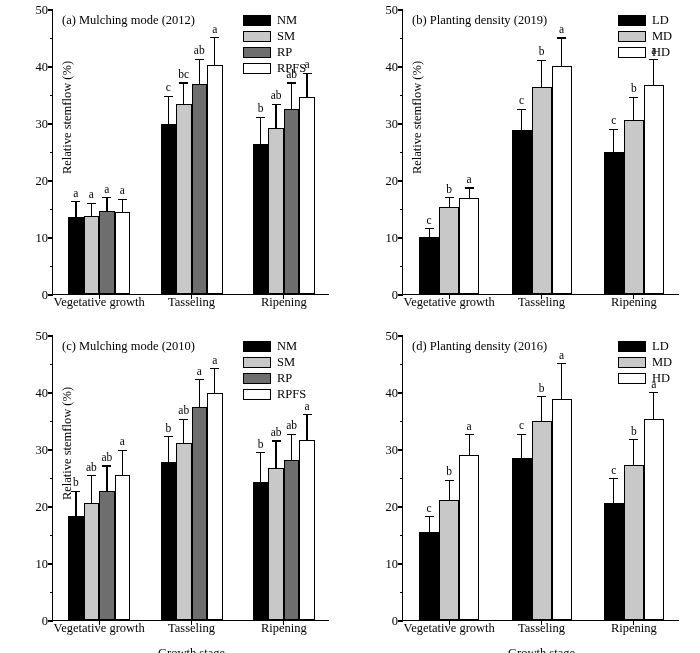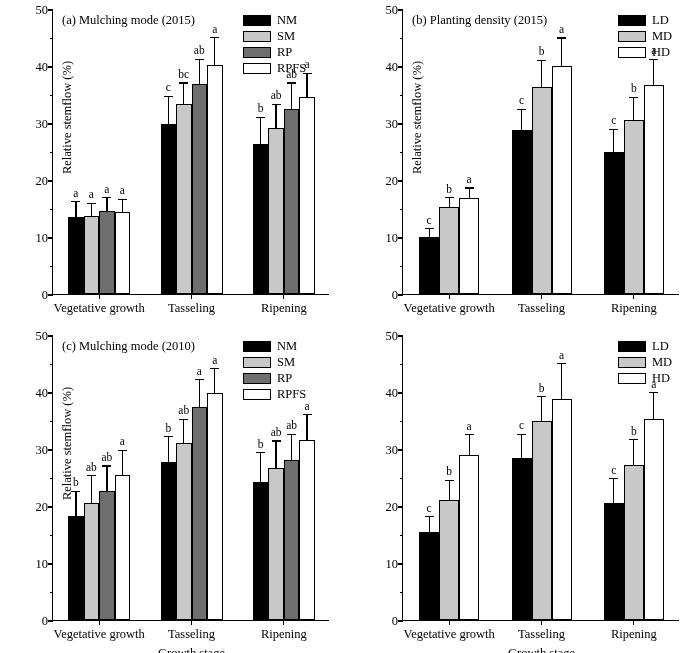--- a/index.html
+++ b/index.html
@@ -76,21 +76,21 @@
   .xtickmark {
     position: absolute;
     top: 100%;
     width: 1.3px;
     height: 5px;
     background: #000;
   }
   .xlabel-group {
     position: absolute;
     top: 100%;
-    margin-top: 7px;
+    margin-top: 1px;
     font-size: 12.5px;
     text-align: center;
     transform: translateX(-50%);
     white-space: nowrap;
   }
   .axis-title {
     position: absolute;
     width: 277px;
     top: 100%;
     margin-top: 26px;
@@ -234,21 +234,21 @@
           <div class="legend-row">
             <span class="legend-swatch" style="background: rgb(110, 110, 110);"></span>
             <span class="legend-label">RP</span>
           </div>
           <div class="legend-row">
             <span class="legend-swatch" style="background: rgb(255, 255, 255);"></span>
             <span class="legend-label">RPFS</span>
           </div>
         </div>
       </div>
-      <div class="panel-title">(a) Mulching mode (2015)</div>
+      <div class="panel-title">(a) Mulching mode (2012)</div>
     </div>
     <div class="panel panel-b">
       <div class="plot">
         <div class="ytick" style="top: 285px;">0</div>
         <div class="ytickmark" style="top: 284.35px;"></div>
         <div class="ytickmark minor" style="top: 255.85px;"></div>
         <div class="ytick" style="top: 228px;">10</div>
         <div class="ytickmark" style="top: 227.35px;"></div>
         <div class="ytickmark minor" style="top: 198.85px;"></div>
         <div class="ytick" style="top: 171px;">20</div>
@@ -313,21 +313,21 @@
           <div class="legend-row">
             <span class="legend-swatch" style="background: rgb(200, 200, 200);"></span>
             <span class="legend-label">MD</span>
           </div>
           <div class="legend-row">
             <span class="legend-swatch" style="background: rgb(255, 255, 255);"></span>
             <span class="legend-label">HD</span>
           </div>
         </div>
       </div>
-      <div class="panel-title">(b) Planting density (2015)</div>
+      <div class="panel-title">(b) Planting density (2019)</div>
     </div>
     <div class="panel panel-c">
       <div class="plot">
         <div class="ytick" style="top: 285px;">0</div>
         <div class="ytickmark" style="top: 284.35px;"></div>
         <div class="ytickmark minor" style="top: 255.85px;"></div>
         <div class="ytick" style="top: 228px;">10</div>
         <div class="ytickmark" style="top: 227.35px;"></div>
         <div class="ytickmark minor" style="top: 198.85px;"></div>
         <div class="ytick" style="top: 171px;">20</div>
@@ -488,14 +488,15 @@
           <div class="legend-row">
             <span class="legend-swatch" style="background: rgb(200, 200, 200);"></span>
             <span class="legend-label">MD</span>
           </div>
           <div class="legend-row">
             <span class="legend-swatch" style="background: rgb(255, 255, 255);"></span>
             <span class="legend-label">HD</span>
           </div>
         </div>
       </div>
+      <div class="panel-title">(d) Planting density (2016)</div>
     </div>
   </div>
 
 </body></html>

